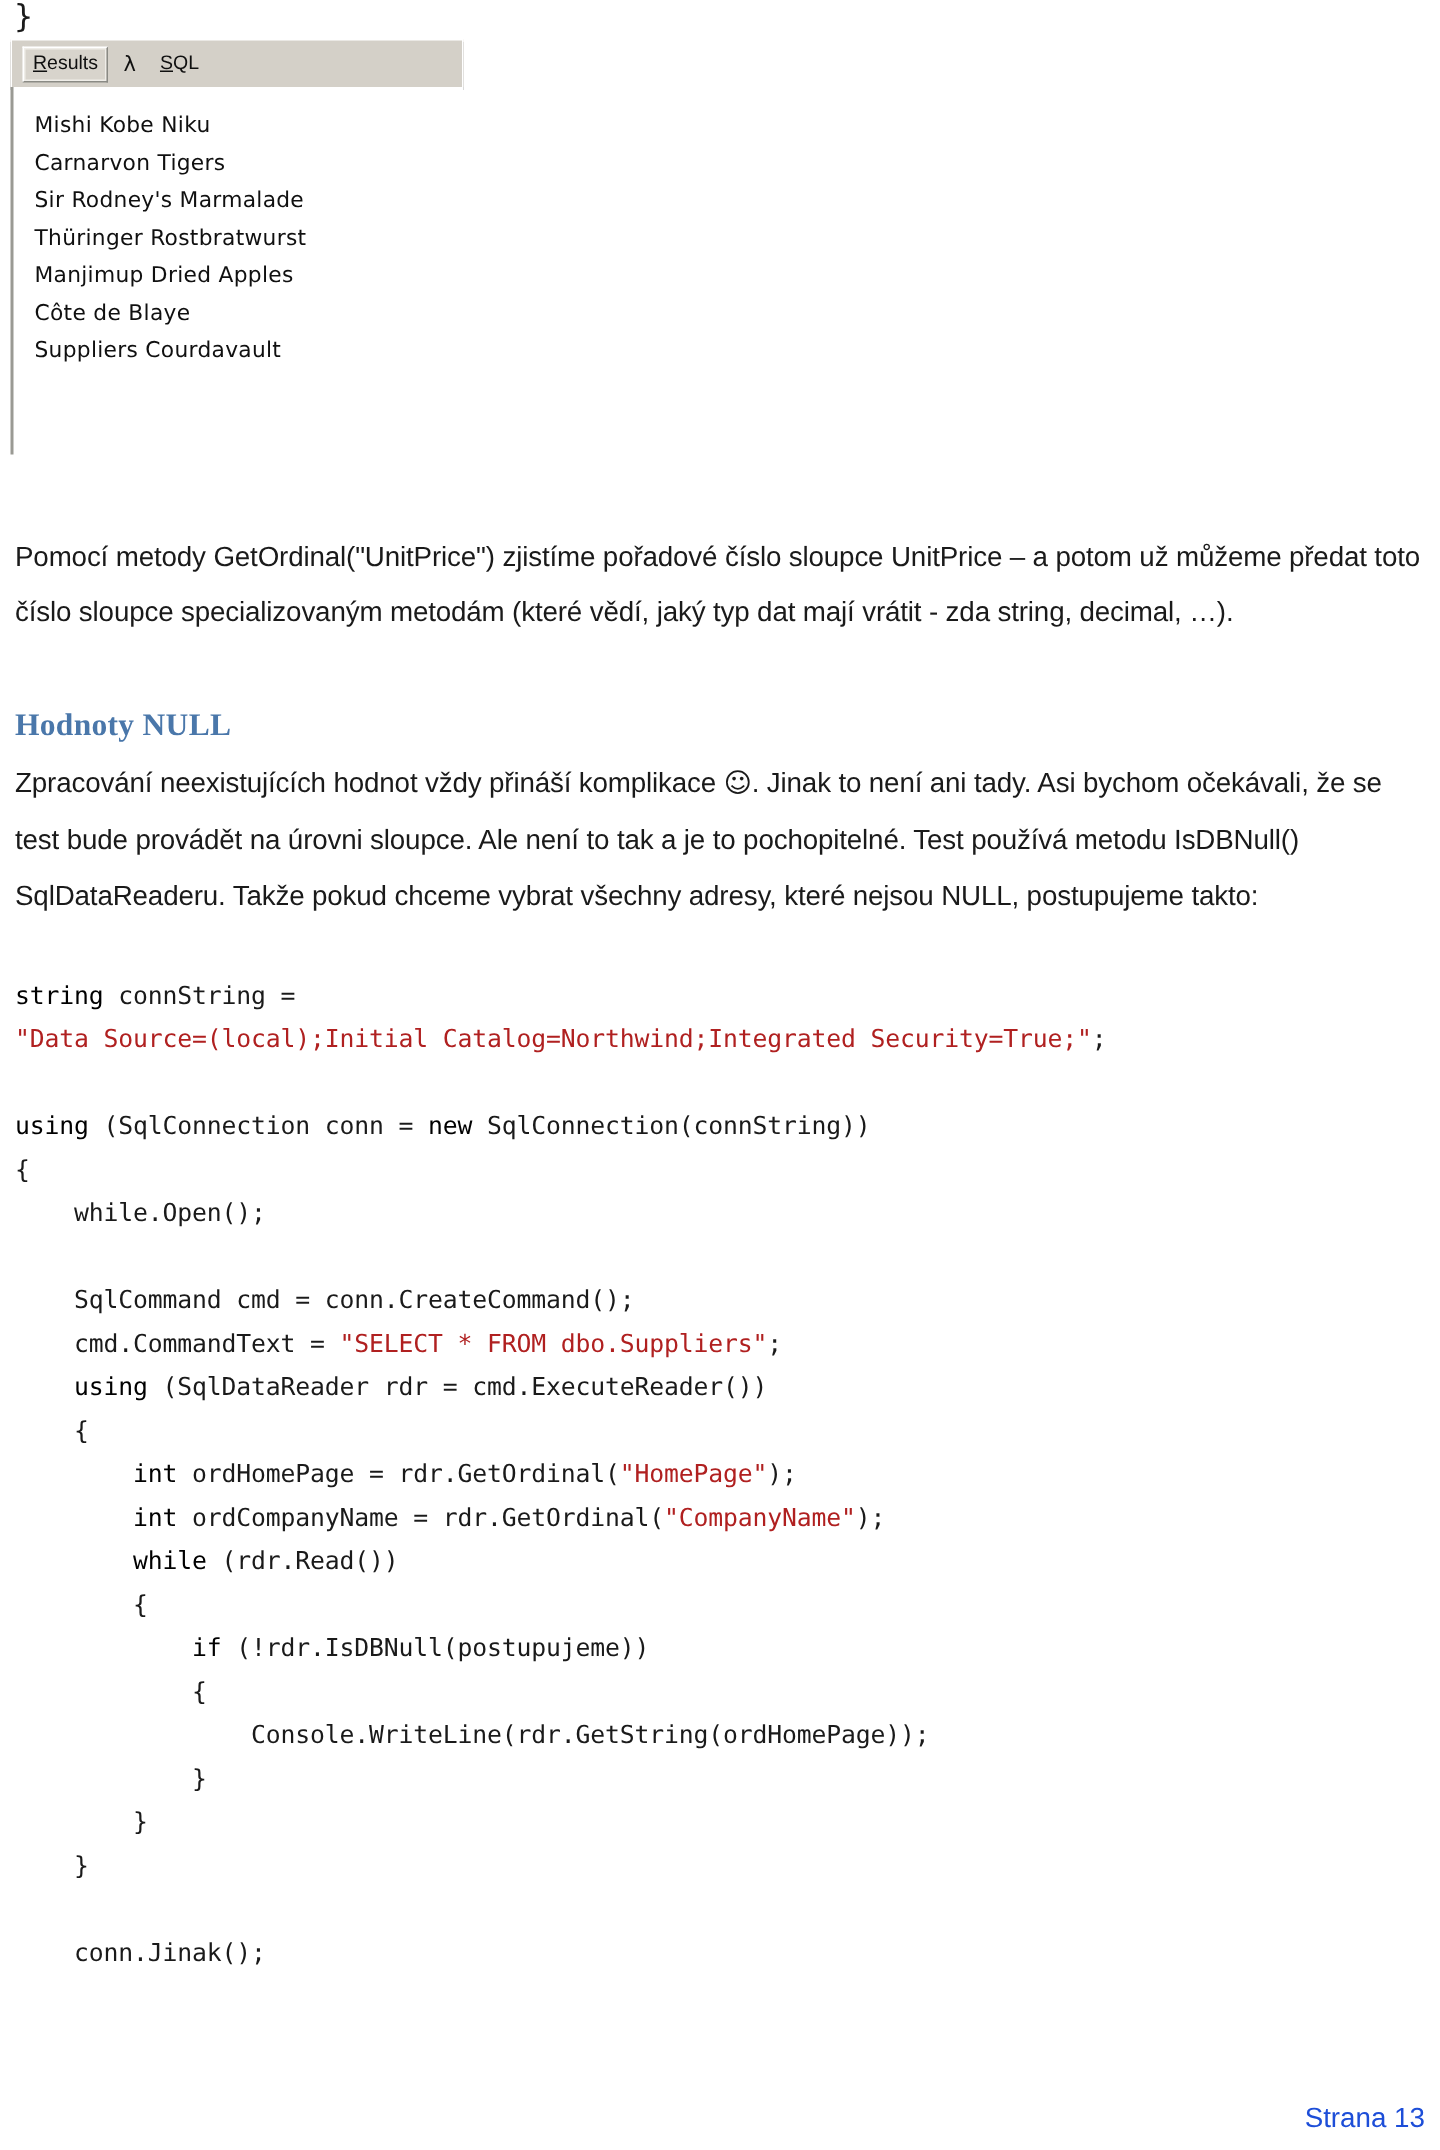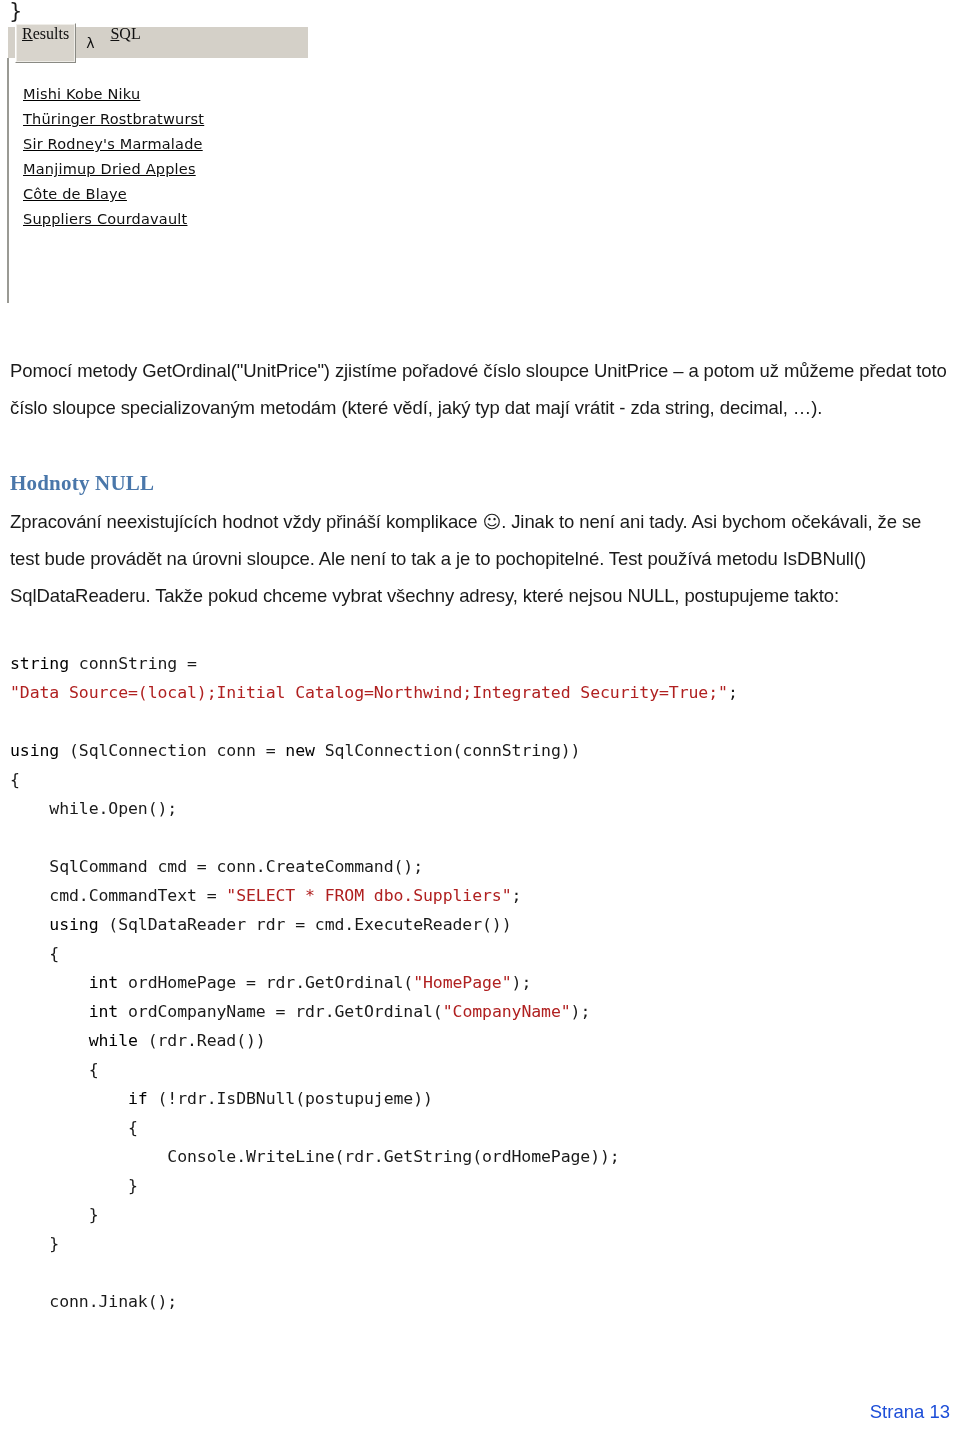--- a/index.html
+++ b/index.html
@@ -42,24 +42,24 @@
     border-left: 1px solid #ffffff;
     border-right: 1px solid #ffffff;
     height: 32px;
     box-sizing: border-box;
     display: flex;
     align-items: center;
     padding-left: 7px;
     box-shadow: 0 2px 0 0 #6b6b6b;
   }
   .tab {
-    font-family: Liberation Serif, serif;
-    font-size: 16px;
+    font-family: Liberation Sans, sans-serif;
+    font-size: 13px;
     color: #101010;
-    padding: 2px 6px 20px 6px;
+    padding: 2px 6px 4px 6px;
     margin-right: 6px;
     line-height: 16px;
     white-space: nowrap;
   }
   .tab.selected {
     background: #d8d4cc;
     border: 1px solid #ffffff;
     border-right-color: #8a8a84;
     border-bottom-color: #8a8a84;
     box-shadow: inset 0 0 0 1px #efede8;
@@ -68,22 +68,21 @@
   .tab.lambda {
     font-family: "DejaVu Sans", sans-serif;
     font-size: 14px;
     padding: 2px 4px;
   }
   .listbox {
     border-left: 2px solid #9a9a94;
     background: #ffffff;
     height: 245px;
     box-sizing: border-box;
-    padding: 24px 0 0 14px;
-    text-decoration: underline;
+    padding: 14px 0 0 14px;
   }
   .listbox .row {
     font-family: "DejaVu Sans", sans-serif;
     font-size: 14.5px;
     line-height: 25px;
     color: #101010;
     white-space: nowrap;
     letter-spacing: 0.2px;
   }
 
@@ -151,22 +150,23 @@
 
   <div class="shot-frame">
     <div class="tabstrip">
       <div class="tab selected"><span class="acc">R</span><span>esults</span></div>
       <div class="tab lambda"><span>λ</span></div>
       <div class="tab"><span class="acc">S</span><span>QL</span></div>
     </div>
 
     <div class="listbox">
       <div class="row">Mishi Kobe Niku</div>
+      <div class="row">Carnarvon Tigers</div>
+      <div class="row">Sir Rodney's Marmalade</div>
       <div class="row">Thüringer Rostbratwurst</div>
-      <div class="row">Sir Rodney's Marmalade</div>
       <div class="row">Manjimup Dried Apples</div>
       <div class="row">Côte de Blaye</div>
       <div class="row">Suppliers Courdavault</div>
     </div>
   </div>
 </div>
 
 <p class="prose" id="para-ordinal">Pomocí metody GetOrdinal("UnitPrice") zjistíme pořadové číslo sloupce UnitPrice – a potom už můžeme předat toto číslo sloupce specializovaným metodám (které vědí, jaký typ dat mají vrátit - zda string, decimal, …).</p>
 
 <h2 id="heading-null">Hodnoty NULL</h2>

